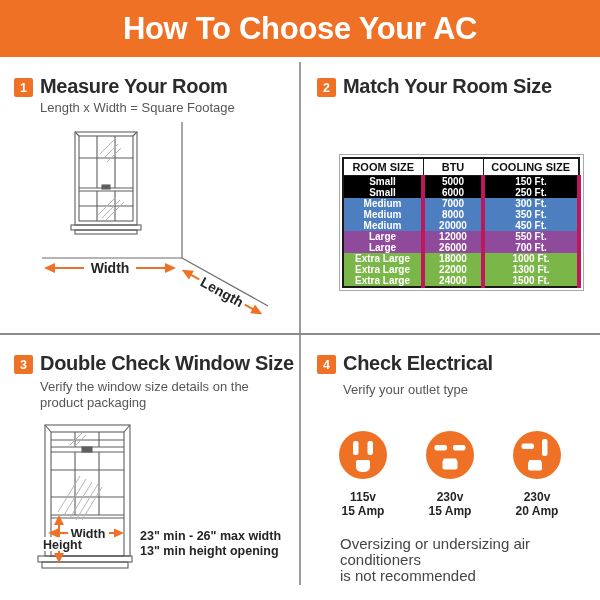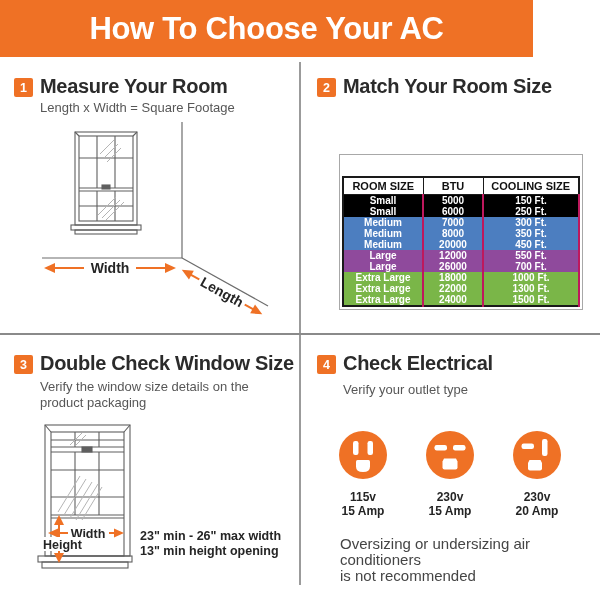--- a/index.html
+++ b/index.html
@@ -1,41 +1,41 @@
 <!DOCTYPE html>
 <html><head>
 <meta charset="utf-8">
 <style>
   html,body { margin:0; padding:0; background:#fff; }
   body { font-family:"Liberation Sans", sans-serif; }
   .page { position:relative; width:600px; height:600px; background:#ffffff; overflow:hidden; }
 
-  .band { position:absolute; left:0; top:0; width:533px; height:57px;
+  .band { position:absolute; left:0; top:0; width:600px; height:57px;
           display:flex; align-items:center; justify-content:center; background:#EF7125; }
   .band h1 { margin:0; color:#ffffff; font-size:31px; font-weight:bold; letter-spacing:-0.3px; }
 
   .vdiv { position:absolute; left:299px; top:62px; width:2px; height:523px; background:#9b9b9b; }
   .hdiv { position:absolute; left:0; top:333px; width:600px; height:2px; background:#8a8a8a; }
 
   .badge { position:absolute; width:19px; height:19px; background:#EF7125; color:#fff;
            font-size:12.5px; font-weight:bold; display:flex; align-items:center; justify-content:center;
            border-radius:2px; }
   .step-title { position:absolute; font-size:20px; line-height:22px; font-weight:bold; color:#2b2b2b; letter-spacing:-0.3px; white-space:nowrap; }
   .step-sub { position:absolute; font-size:13px; line-height:16px; color:#575757; }
   .step-sub span { display:block; }
 
   .q-svg { position:absolute; }
   svg text { font-family:"Liberation Sans", sans-serif; }
 
   .table-wrap { position:absolute; left:339px; top:154px; border:1px solid #a8a8a8; background:#fff; padding:2px; }
-  table.ac { border-collapse:collapse; table-layout:fixed; width:236px; border:2px solid #1a1a1a;margin-top:19px; }
+  table.ac { border-collapse:collapse; table-layout:fixed; width:236px; border:2px solid #1a1a1a; }
   table.ac th { height:16px; padding:0; background:#ffffff; color:#111; font-size:11px; font-weight:bold;
                 text-align:center; border:1.5px solid #1a1a1a; }
   table.ac td { height:11px; padding:0; color:#ffffff; font-size:10px; line-height:11px; font-weight:bold;
-                text-align:center; border-left:1px solid #1a1a1a; border-right:2px solid #be185d; }
+                text-align:center; border-left:1px solid #1a1a1a; border-right:4px solid #be185d; }
   .col-size { width:80px; } .col-btu { width:60px; } .col-area { width:96px; }
 
   .q3-note { position:absolute; left:140px; top:529px; font-size:12.5px; line-height:14.5px;
              font-weight:bold; color:#252525; }
   .q3-note span { display:block; }
 
   .outlet { position:absolute; width:72px; text-align:center; }
   .outlet svg { display:block; margin:0 auto; }
   .outlet-label { margin-top:10px; font-size:12px; line-height:14px; font-weight:bold; color:#252525; }
   .outlet-label span { display:block; }

